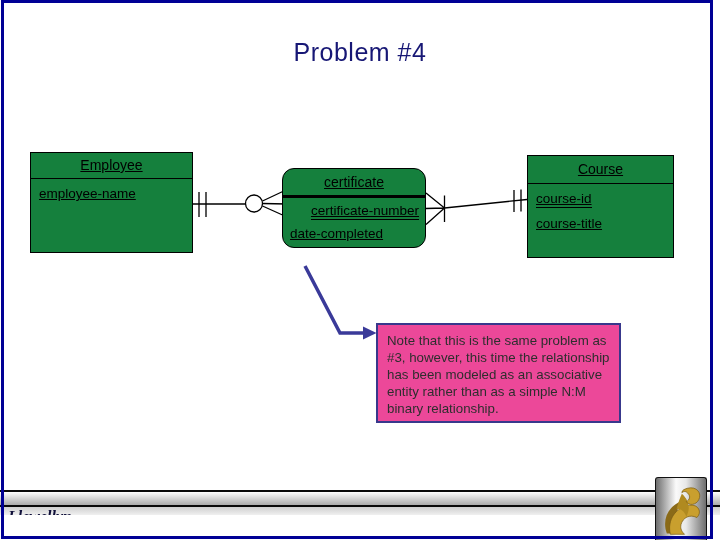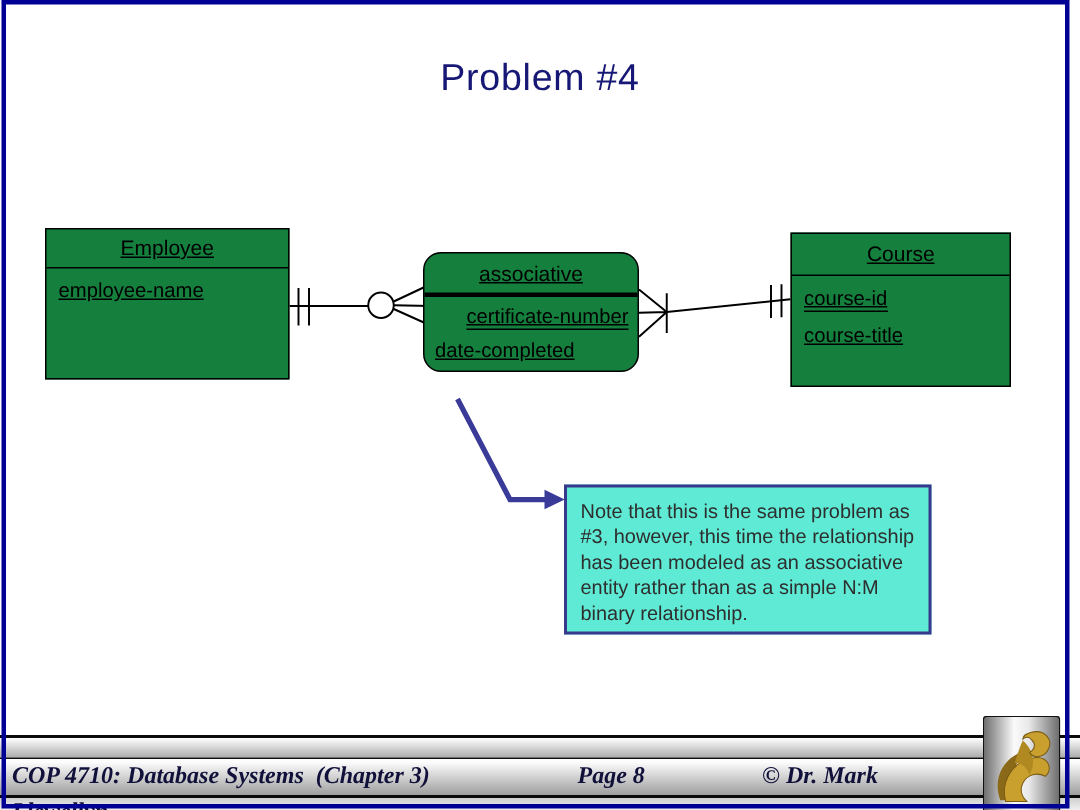--- a/index.html
+++ b/index.html
@@ -28,21 +28,21 @@
   .entity .ent-b{padding:8px 8px 0 8px;}
   .entity .attr{margin-bottom:11px;line-height:14px;}
   .key{border-bottom:1.5px solid #000;padding-bottom:1px;}
   .assoc{border-radius:12px;}
   .assoc .ent-h{border-bottom:3px solid #000;}
   
   svg.overlay{position:absolute;left:0;top:0;z-index:4;}
   
   .note{
     position:absolute;left:376px;top:323px;width:245px;height:100px;
-    background:#5eead4;border:2px solid #38388c;box-sizing:border-box;
+    background:#ec4899;border:2px solid #38388c;box-sizing:border-box;
     font-size:13.3px;line-height:17px;color:#2e2e2e;padding:7px 6px 0 9px;z-index:6;
   }
   
   .footer{position:absolute;left:0;right:0;bottom:0;height:50px;z-index:10;}
   .band1{height:13px;border-top:2px solid #0a0a0a;
     background:linear-gradient(#ffffff,#ababab);}
   .band2{height:24px;border-top:1px solid #0a0a0a;position:relative;
     background:linear-gradient(#fdfdfd 8%,#9e9e9e);}
   .band3{height:8px;border-top:2px solid #0a0a0a;overflow:hidden;position:relative;
     background:linear-gradient(#cfcfcf,#f0f0f0);}
@@ -93,44 +93,39 @@
 </svg>
 
 <div class="entity" style="left:30px;top:152px;width:163px;height:101px;">
   <div class="ent-h" style="height:25px;line-height:25px;">Employee</div>
   <div class="ent-b">
     <div class="attr"><span>employee-name</span></div>
   </div>
 </div>
 
 <div class="entity assoc" style="left:282px;top:168px;width:144px;height:80px;">
-  <div class="ent-h" style="height:26px;line-height:27px;">associative</div>
+  <div class="ent-h" style="height:26px;line-height:27px;">certificate</div>
   <div class="ent-b" style="padding:6px 6px 0 7px;">
     <div class="attr" style="margin-bottom:9px;text-align:right;"><span class="key">certificate-number</span></div>
     <div class="attr"><span>date-completed</span></div>
   </div>
 </div>
 
 <div class="entity" style="left:527px;top:155px;width:147px;height:103px;">
   <div class="ent-h" style="height:27px;line-height:27px;">Course</div>
   <div class="ent-b">
     <div class="attr"><span class="key">course-id</span></div>
     <div class="attr"><span>course-title</span></div>
   </div>
 </div>
 
 <div class="note">Note that this is the same problem as #3, however, this time the relationship has been modeled as an associative entity rather than as a simple N:M binary relationship.</div>
 
 <div class="footer">
   <div class="band1"></div>
-  <div class="band2">
-    <span class="ftext f-course">COP 4710: Database Systems  (Chapter 3)</span>
-    <span class="ftext f-page">Page 8</span>
-    <span class="ftext f-author">© Dr. Mark</span>
-  </div>
   <div class="band3">
     <span class="f-author2">Llewellyn</span>
   </div>
 </div>
 
 <div class="logo-strip">
   <svg width="46" height="58" viewBox="0 0 52 63">
     <path d="M10 58 C4 42 12 26 28 21 C19 33 17 46 23 58 Z" fill="#8a6a18"></path>
     <path d="M14 59 C10 43 20 28 36 26 C46 25 50 34 44 40 C36 36 28 40 26 48 C25 53 27 56 30 59 Z" fill="#c99f2e" stroke="#7a5c14" stroke-width="0.8"></path>
     <path d="M27 13 C35 20 37 30 32 39 C30 33 26 30 21 30 C23 23 25 17 27 13 Z" fill="#b08a20"></path>

